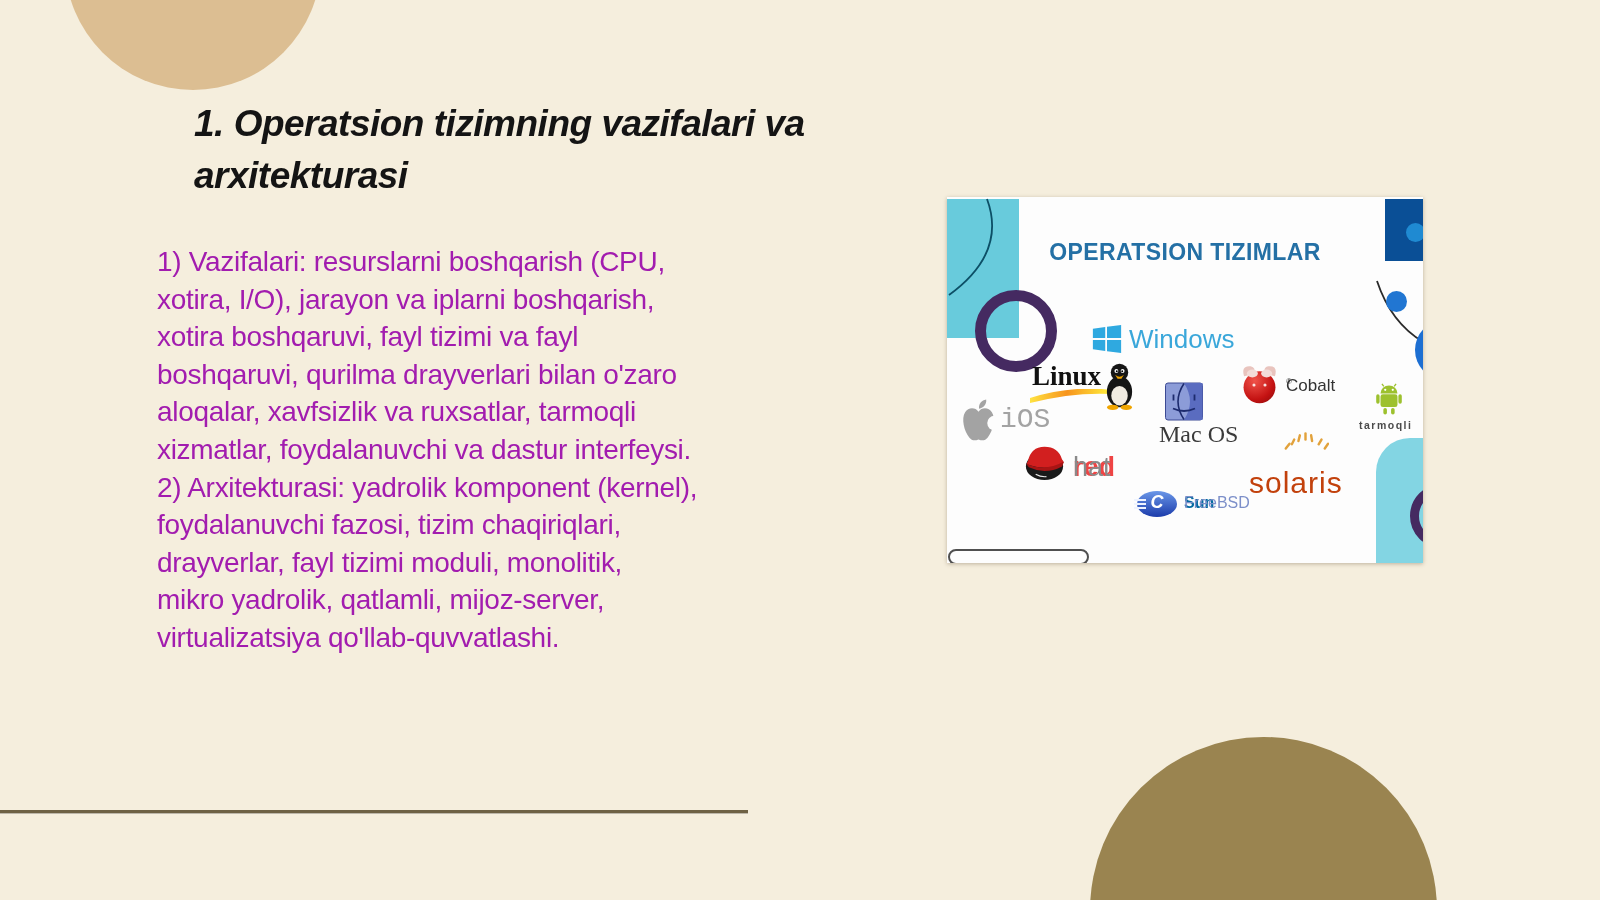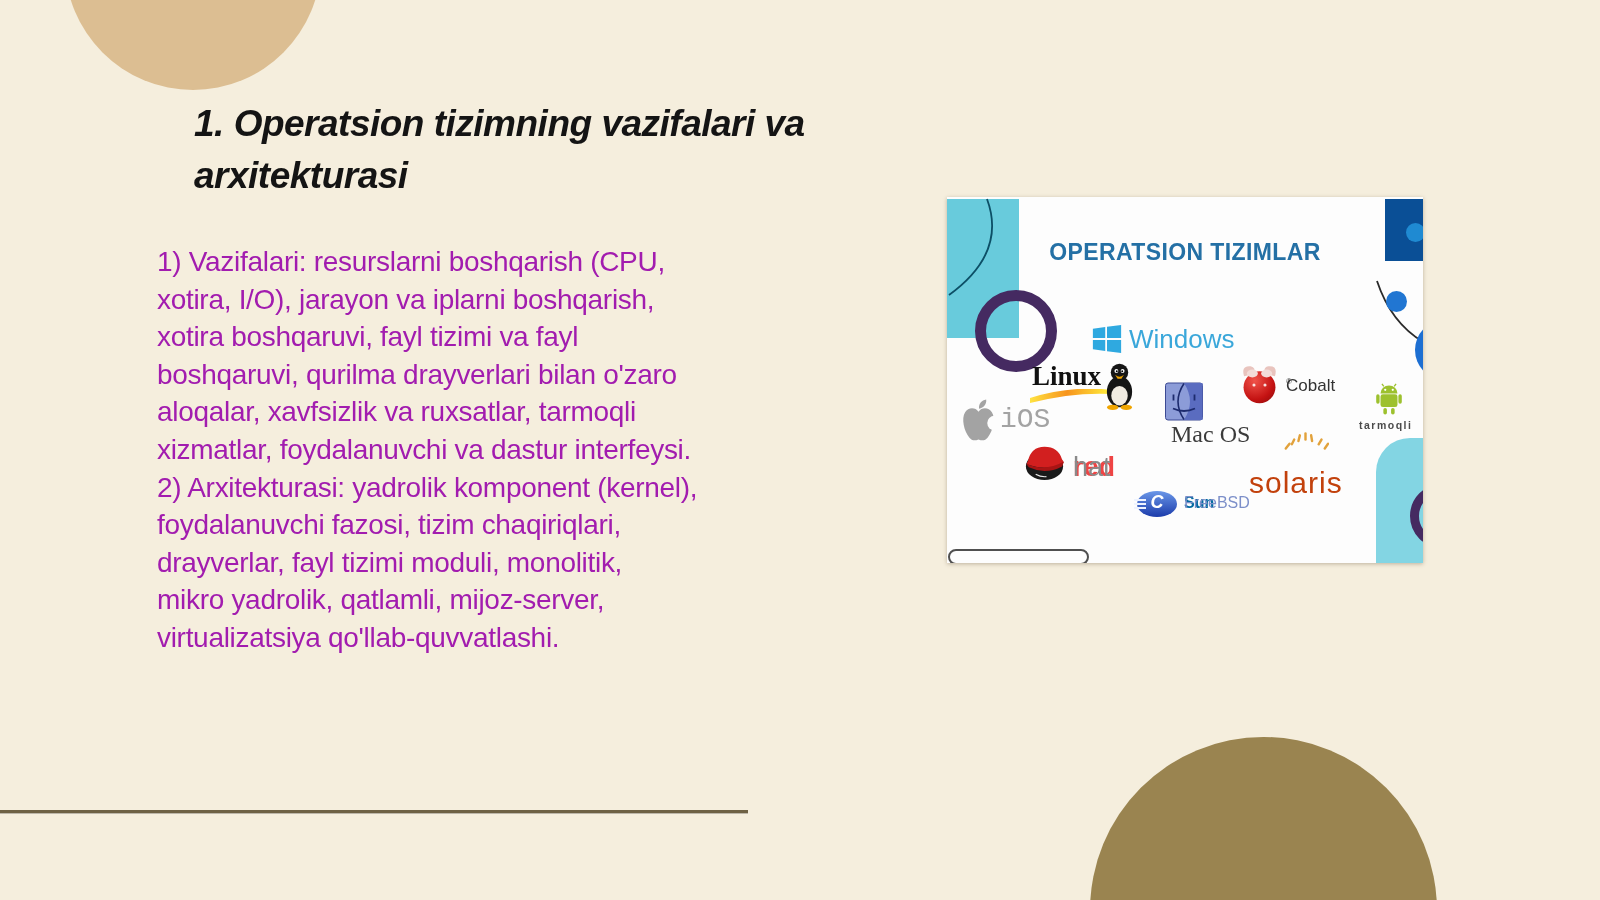--- a/index.html
+++ b/index.html
@@ -38,21 +38,21 @@
   .os-title{left:0;top:42px;width:476px;text-align:center;font-size:23px;font-weight:bold;
     color:#2470a5;letter-spacing:0.4px;font-family:"Liberation Sans",sans-serif;}
 
   .lg-label{white-space:nowrap;}
   .win-icon{left:145px;top:126px;width:30px;height:32px;}
   .win-label{left:182px;top:127px;font-size:26px;color:#3aa7da;}
   .linux-label{left:85px;top:164px;font-size:27px;font-weight:bold;font-family:"Liberation Serif",serif;color:#111;}
   .linux-swoosh{left:83px;top:192px;width:82px;height:14px;}
   .tux-icon{left:156px;top:164px;width:33px;height:50px;}
   .mac-icon{left:218px;top:185px;width:38px;height:39px;}
-  .mac-label{left:224px;top:224px;font-size:24px;font-family:"Liberation Serif",serif;color:#3a3a3a;}
+  .mac-label{left:212px;top:224px;font-size:24px;font-family:"Liberation Serif",serif;color:#3a3a3a;}
   .bsd-icon{left:290px;top:166px;width:45px;height:44px;}
   .bsd-label{left:339px;top:179px;font-size:17px;color:#333;}
   .bsd-label sup{font-size:8px;position:static;}
   .android-icon{left:426px;top:186px;width:32px;height:34px;}
   .android-label{left:412px;top:222px;font-size:10.5px;font-weight:bold;letter-spacing:1.5px;color:#4b4b4b;}
   .apple-icon{left:13px;top:199px;width:37px;height:50px;}
   .ios-label{left:53px;top:207px;font-size:28px;color:#a3a3a3;font-family:Liberation Mono, monospace;}
   .rh-icon{left:75px;top:241px;width:45px;height:47px;}
   .rh-label{left:126px;top:255px;font-size:27px;color:#8a8a8a;}
   .rh-label b{color:#ef4444;}

